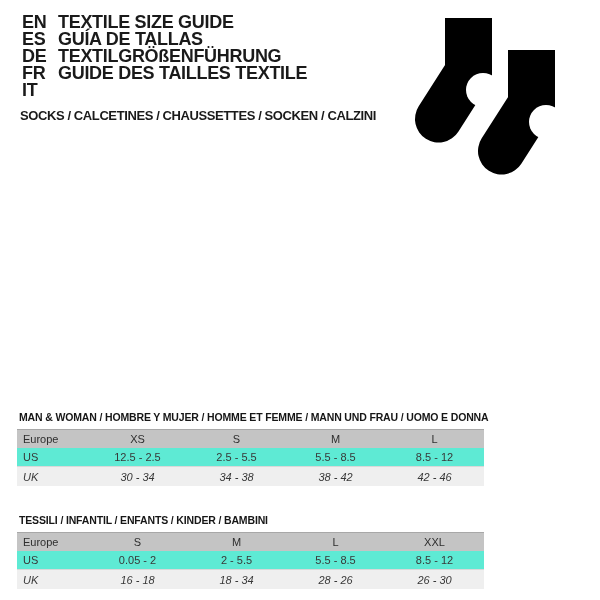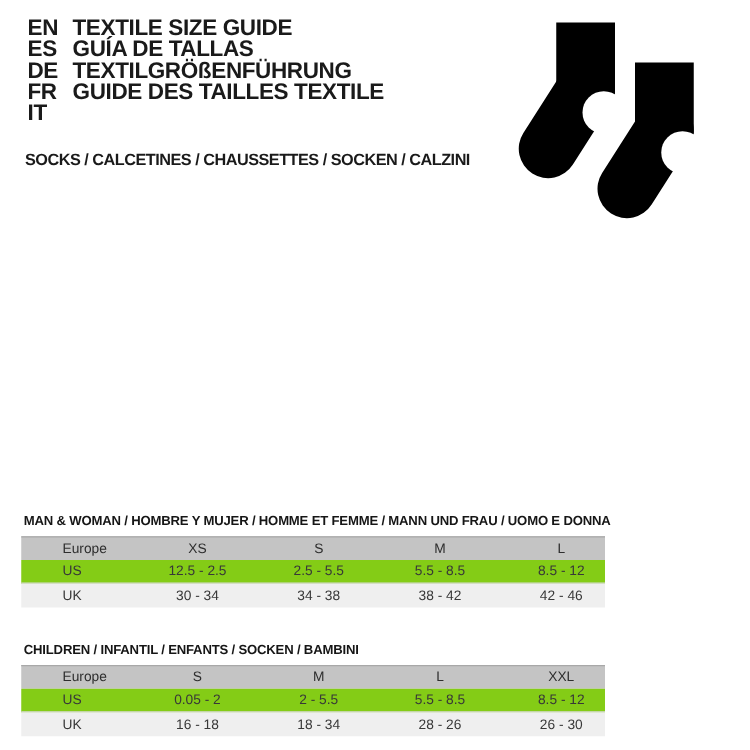--- a/index.html
+++ b/index.html
@@ -29,21 +29,21 @@
     display: flex;
     line-height: 17px;
     font-size: 18px;
     font-weight: bold;
     letter-spacing: -0.3px;
     white-space: nowrap;
   }
   .lang-code { width: 36px; }
   .category-line {
     position: absolute;
-    top: 120px;
+    top: 108px;
     left: 20px;
     font-size: 13px;
     font-weight: bold;
     letter-spacing: -0.4px;
     white-space: nowrap;
   }
   .socks-icon {
     position: absolute;
     top: 8px;
     left: 405px;
@@ -70,23 +70,23 @@
     align-items: center;
     height: 19px;
     font-size: 11px;
     color: var(--cell-text);
   }
   .trow.thead {
     background: var(--header-gray);
     border-top: 1px solid var(--header-border);
     color: #2e2e2e;
   }
-  .trow.r-us { background: #84cc16; border-bottom: 1px solid var(--row-border); }
-  .trow.r-uk { background: var(--zebra-gray); }
-  .cell { width: 99px; text-align: center; margin-left: 27px; }
+  .trow.r-us { background: #5eead4; border-bottom: 1px solid var(--row-border); }
+  .trow.r-uk { background: var(--zebra-gray); font-style: italic; }
+  .cell { width: 99px; text-align: center; }
   .cell.c-region {
     width: 71px;
     text-align: left;
     padding-left: 6px;
   }
 </style>
 </head>
 <body>
 
 <div class="lang-list">
@@ -145,21 +145,21 @@
   <div class="trow r-uk">
     <div class="cell c-region">UK</div>
     <div class="cell">30 - 34</div>
     <div class="cell">34 - 38</div>
     <div class="cell">38 - 42</div>
     <div class="cell">42 - 46</div>
   </div>
 </div>
 
 <div class="size-table children">
-  <div class="table-title">CHILDREN / INFANTIL / ENFANTS / SOCKEN / BAMBINI</div>
+  <div class="table-title">TESSILI / INFANTIL / ENFANTS / KINDER / BAMBINI</div>
   <div class="trow thead">
     <div class="cell c-region">Europe</div>
     <div class="cell">S</div>
     <div class="cell">M</div>
     <div class="cell">L</div>
     <div class="cell">XXL</div>
   </div>
   <div class="trow r-us">
     <div class="cell c-region">US</div>
     <div class="cell">0.05 - 2</div>

